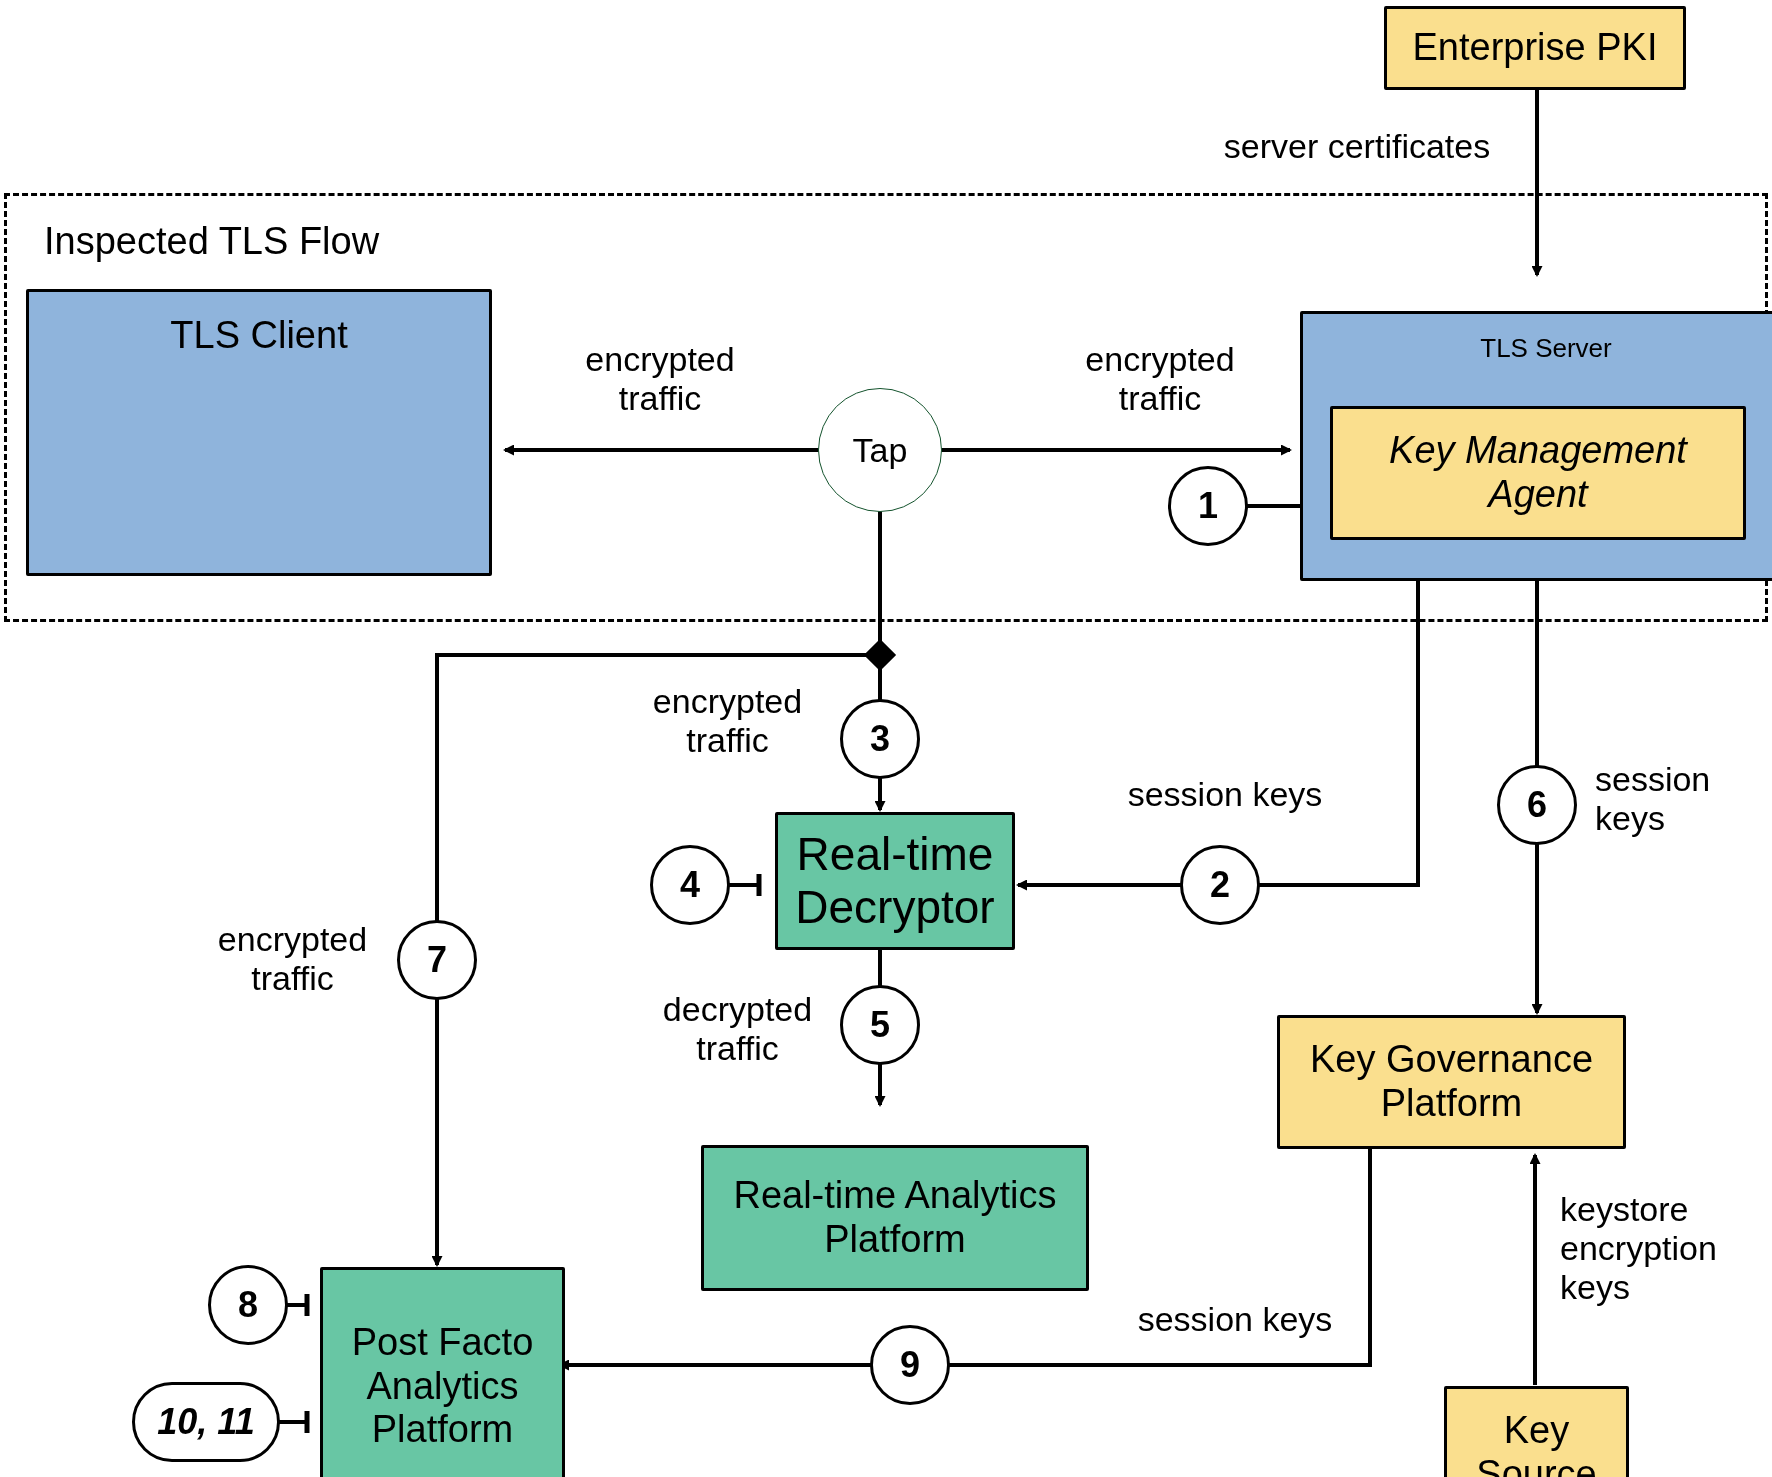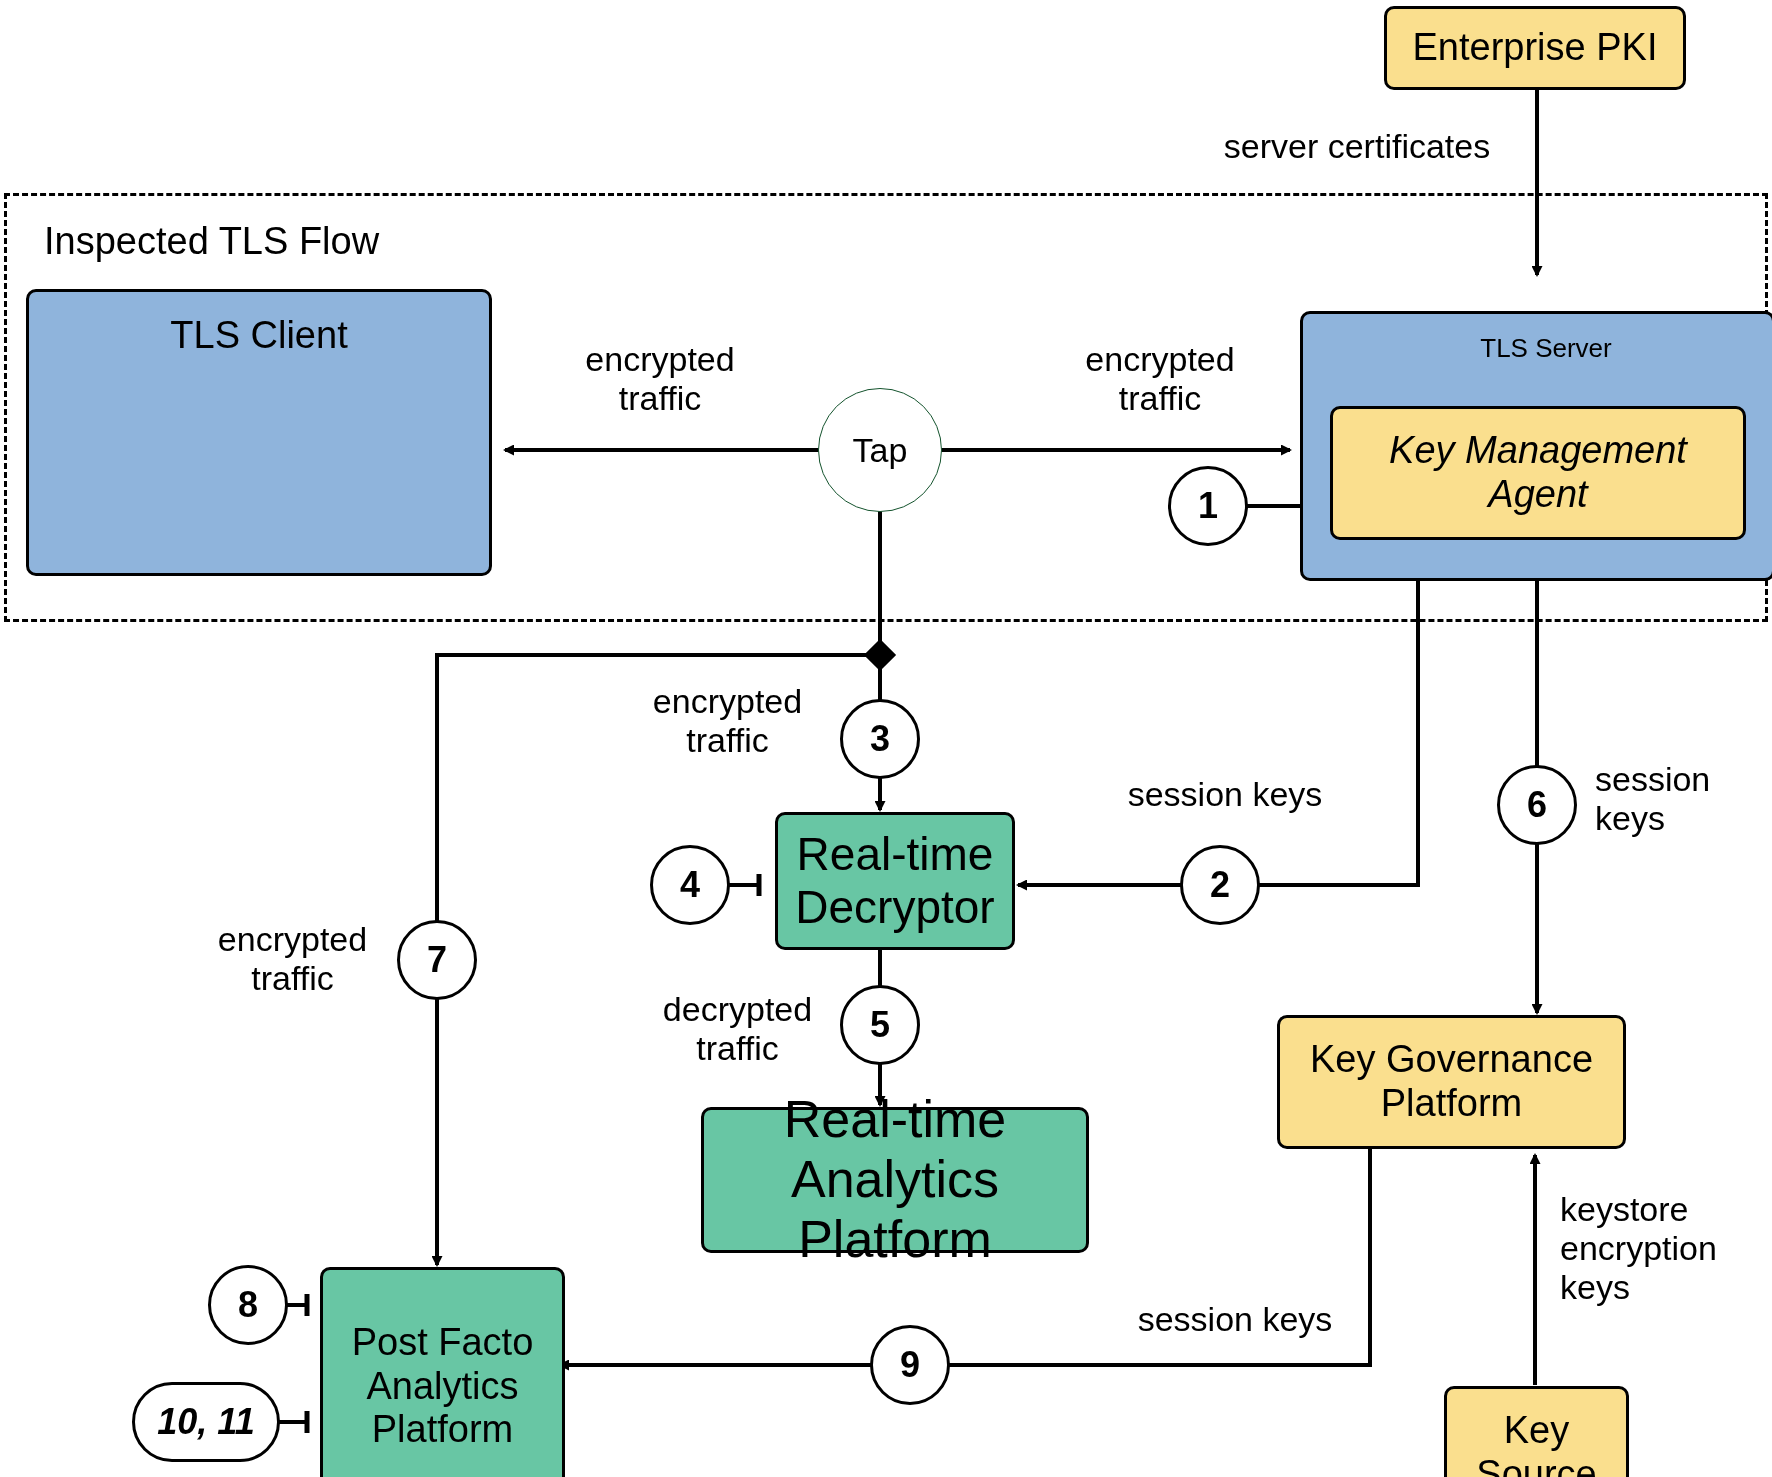--- a/index.html
+++ b/index.html
@@ -19,21 +19,21 @@
     position: absolute;
     left: 0;
     top: 0;
     width: 1772px;
     height: 1477px;
   }
   .node {
     position: absolute;
     box-sizing: border-box;
     border: 3px solid #000000;
-    border-radius: 10px;
+    border-radius: 2px;
     display: flex;
     align-items: center;
     justify-content: center;
     text-align: center;
     line-height: 1.15;
     color: #000000;
   }
   .node-blue { background: #8fb4dc; }
   .node-yellow { background: #fadf8e; }
   .node-green { background: #68c6a4; }
@@ -144,21 +144,21 @@
     <span style="font-size:38px;">TLS Client</span>
   </div>
 
   <div class="tap-circle" style="left:818px; top:388px; width:124px; height:124px; font-size:34px;">
     <span>Tap</span>
   </div>
 
   <div class="node node-green" style="left:775px; top:812px; width:240px; height:138px; font-size:46px; white-space:pre-line;">Real-time
 Decryptor</div>
 
-  <div class="node node-green" style="left:701px; top:1107px; width:388px; height:146px; font-size:52px; white-space:pre-line;">Real-time Analytics
+  <div class="node node-green" style="left:701px; top:1145px; width:388px; height:146px; font-size:38px; white-space:pre-line;">Real-time Analytics
 Platform</div>
 
   <div class="node node-green" style="left:320px; top:1267px; width:245px; height:239px; font-size:38px; white-space:pre-line;">Post Facto
 Analytics
 Platform</div>
 
   <div class="node node-yellow" style="left:1277px; top:1015px; width:349px; height:134px; font-size:38px; white-space:pre-line;">Key Governance
 Platform</div>
 
   <div class="node node-yellow" style="left:1444px; top:1386px; width:185px; height:134px; font-size:38px; white-space:pre-line;">Key

